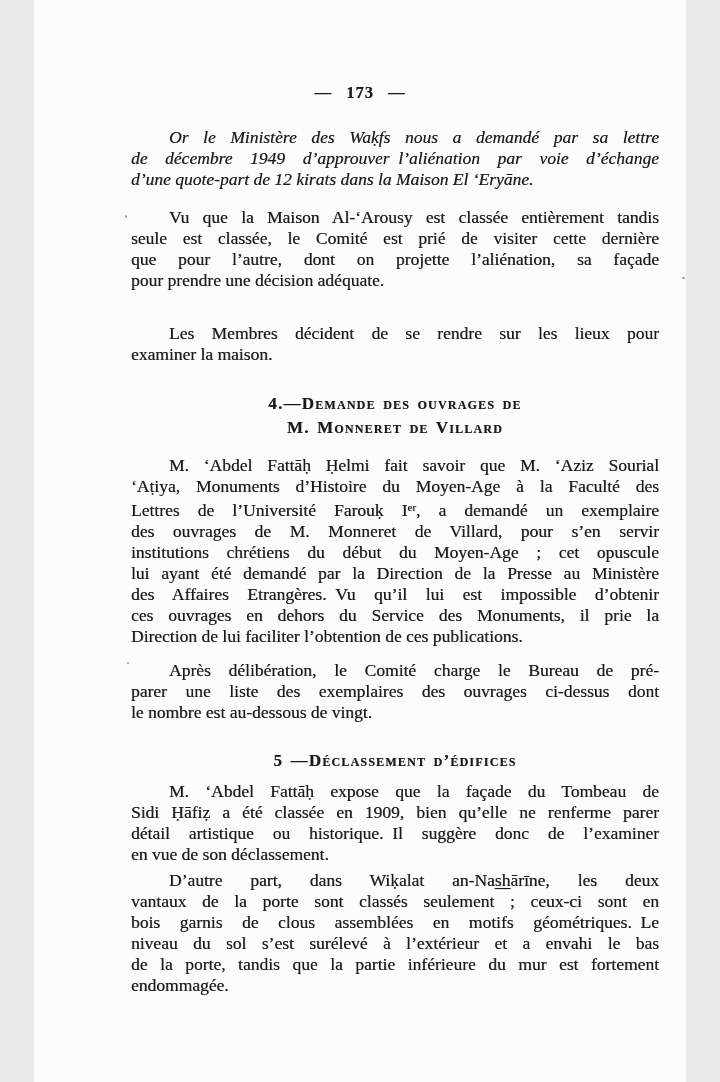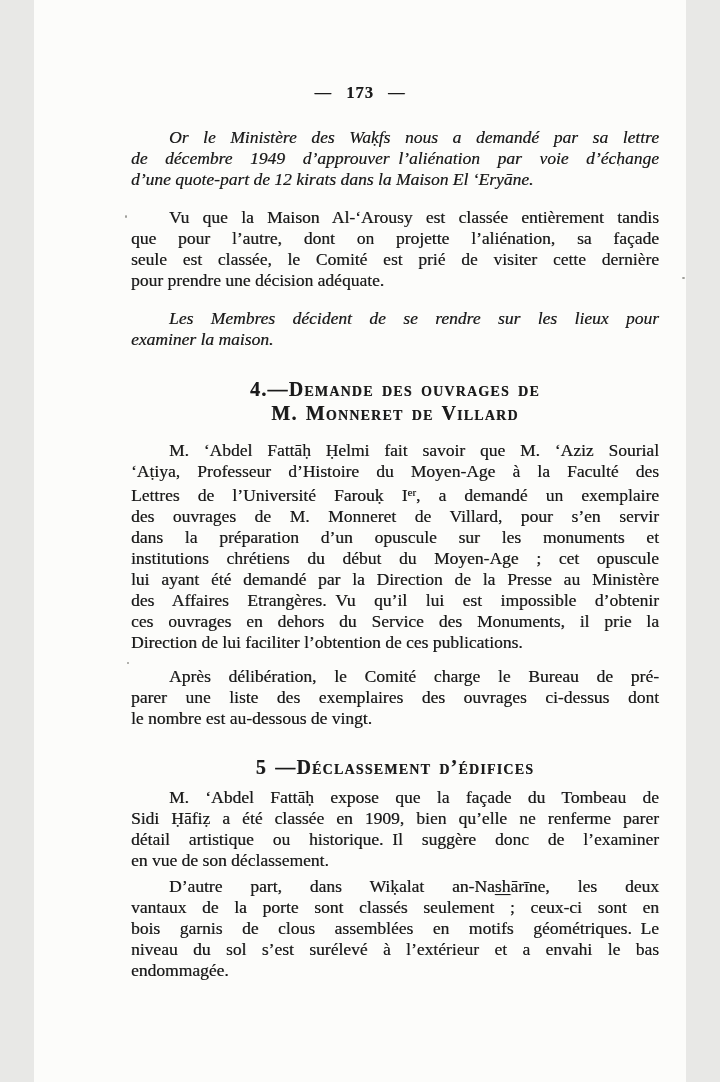--- a/index.html
+++ b/index.html
@@ -42,39 +42,39 @@
   .para .line.last {
     text-align-last: left;
   }
   .para .line.first {
     text-indent: 38px;
   }
   .heading {
     text-align: center;
     font-weight: bold;
     font-variant: small-caps;
-    font-size: 20px;
+    font-size: 17px;
     line-height: 24px;
     letter-spacing: 1.2px;
     word-spacing: 2px;
   }
   .heading .line { text-align: center; }
   sup {
     font-size: 0.62em;
     vertical-align: 0.45em;
     letter-spacing: 0;
   }
   .u {
     text-decoration: underline;
     text-underline-offset: 2px;
   }
   
   .text-block > :nth-child(1) { margin-top: 24px; font-style: italic; }
   .text-block > :nth-child(2) { margin-top: 17px; }
-  .text-block > :nth-child(3) { margin-top: 17px; font-style: italic; }
+  .text-block > :nth-child(3) { margin-top: 32px; }
   .text-block > :nth-child(4) { margin-top: 27px; }
   .text-block > :nth-child(5) { margin-top: 15px; }
   .text-block > :nth-child(6) { margin-top: 13px; }
   .text-block > :nth-child(7) { margin-top: 26px; }
   .text-block > :nth-child(8) { margin-top: 8px;  }
   .text-block > :nth-child(9) { margin-top: 5px; }
   .speck {
     position: absolute;
     background: #9a9a95;
     border-radius: 50%;
@@ -86,38 +86,37 @@
 <div class="page">
   <div class="pagenum">— 173 —</div>
   <div class="text-block">
       <div class="para">
         <div class="line first">Or le Ministère des Waḳfs nous a demandé par sa lettre</div>
         <div class="line">de décembre 1949 d’approuver l’aliénation par voie d’échange</div>
         <div class="line last">d’une quote-part de 12 kirats dans la Maison El ‘Eryāne.</div>
       </div>
       <div class="para">
         <div class="line first">Vu que la Maison Al-‘Arousy est classée entièrement tandis</div>
+        <div class="line">seule est classée, le Comité est prié de visiter cette dernière</div>
         <div class="line">que pour l’autre, dont on projette l’aliénation, sa façade</div>
-        <div class="line">seule est classée, le Comité est prié de visiter cette dernière</div>
         <div class="line last">pour prendre une décision adéquate.</div>
       </div>
       <div class="para">
         <div class="line first">Les Membres décident de se rendre sur les lieux pour</div>
         <div class="line last">examiner la maison.</div>
       </div>
       <div class="heading">
         <div class="line">4.—Demande des ouvrages de</div>
         <div class="line last">M. Monneret de Villard</div>
       </div>
       <div class="para">
         <div class="line first">M. ‘Abdel Fattāḥ Ḥelmi fait savoir que M. ‘Aziz Sourial</div>
-        <div class="line">‘Aṭiya, Professeur d’Histoire du Moyen-Age à la Faculté des</div>
+        <div class="line">‘Aṭiya, Monuments d’Histoire du Moyen-Age à la Faculté des</div>
         <div class="line"><span>Lettres de l’Université Farouḳ I</span><sup>er</sup><span>, a demandé un exemplaire</span></div>
         <div class="line">des ouvrages de M. Monneret de Villard, pour s’en servir</div>
-        <div class="line">dans la préparation d’un opuscule sur les monuments et</div>
         <div class="line">institutions chrétiens du début du Moyen-Age ; cet opuscule</div>
         <div class="line">lui ayant été demandé par la Direction de la Presse au Ministère</div>
         <div class="line">des Affaires Etrangères. Vu qu’il lui est impossible d’obtenir</div>
         <div class="line">ces ouvrages en dehors du Service des Monuments, il prie la</div>
         <div class="line last">Direction de lui faciliter l’obtention de ces publications.</div>
       </div>
       <div class="para">
         <div class="line first">Après délibération, le Comité charge le Bureau de pré-</div>
         <div class="line">parer une liste des exemplaires des ouvrages ci-dessus dont</div>
         <div class="line last">le nombre est au-dessous de vingt.</div>
@@ -129,20 +128,21 @@
         <div class="line first">M. ‘Abdel Fattāḥ expose que la façade du Tombeau de</div>
         <div class="line">Sidi Ḥāfiẓ a été classée en 1909, bien qu’elle ne renferme parer</div>
         <div class="line">détail artistique ou historique. Il suggère donc de l’examiner</div>
         <div class="line last">en vue de son déclassement.</div>
       </div>
       <div class="para">
         <div class="line first"><span>D’autre part, dans Wiḳalat an-Na</span><span class="u">sh</span><span>ārīne, les deux</span></div>
         <div class="line">vantaux de la porte sont classés seulement ; ceux-ci sont en</div>
         <div class="line">bois garnis de clous assemblées en motifs géométriques. Le</div>
         <div class="line">niveau du sol s’est surélevé à l’extérieur et a envahi le bas</div>
+        <div class="line">de la porte, tandis que la partie inférieure du mur est fortement</div>
         <div class="line last">endommagée.</div>
       </div>
     </div>
   <div class="speck" style="left:91px; top:215px; width:2px; height:3px;"></div>
   <div class="speck" style="left:648px; top:277px; width:3px; height:2px;"></div>
   <div class="speck" style="left:584px; top:164px; width:2px; height:2px;"></div>
   <div class="speck" style="left:93px; top:662px; width:2px; height:2px;"></div>
 </div>
 
 </body></html>

